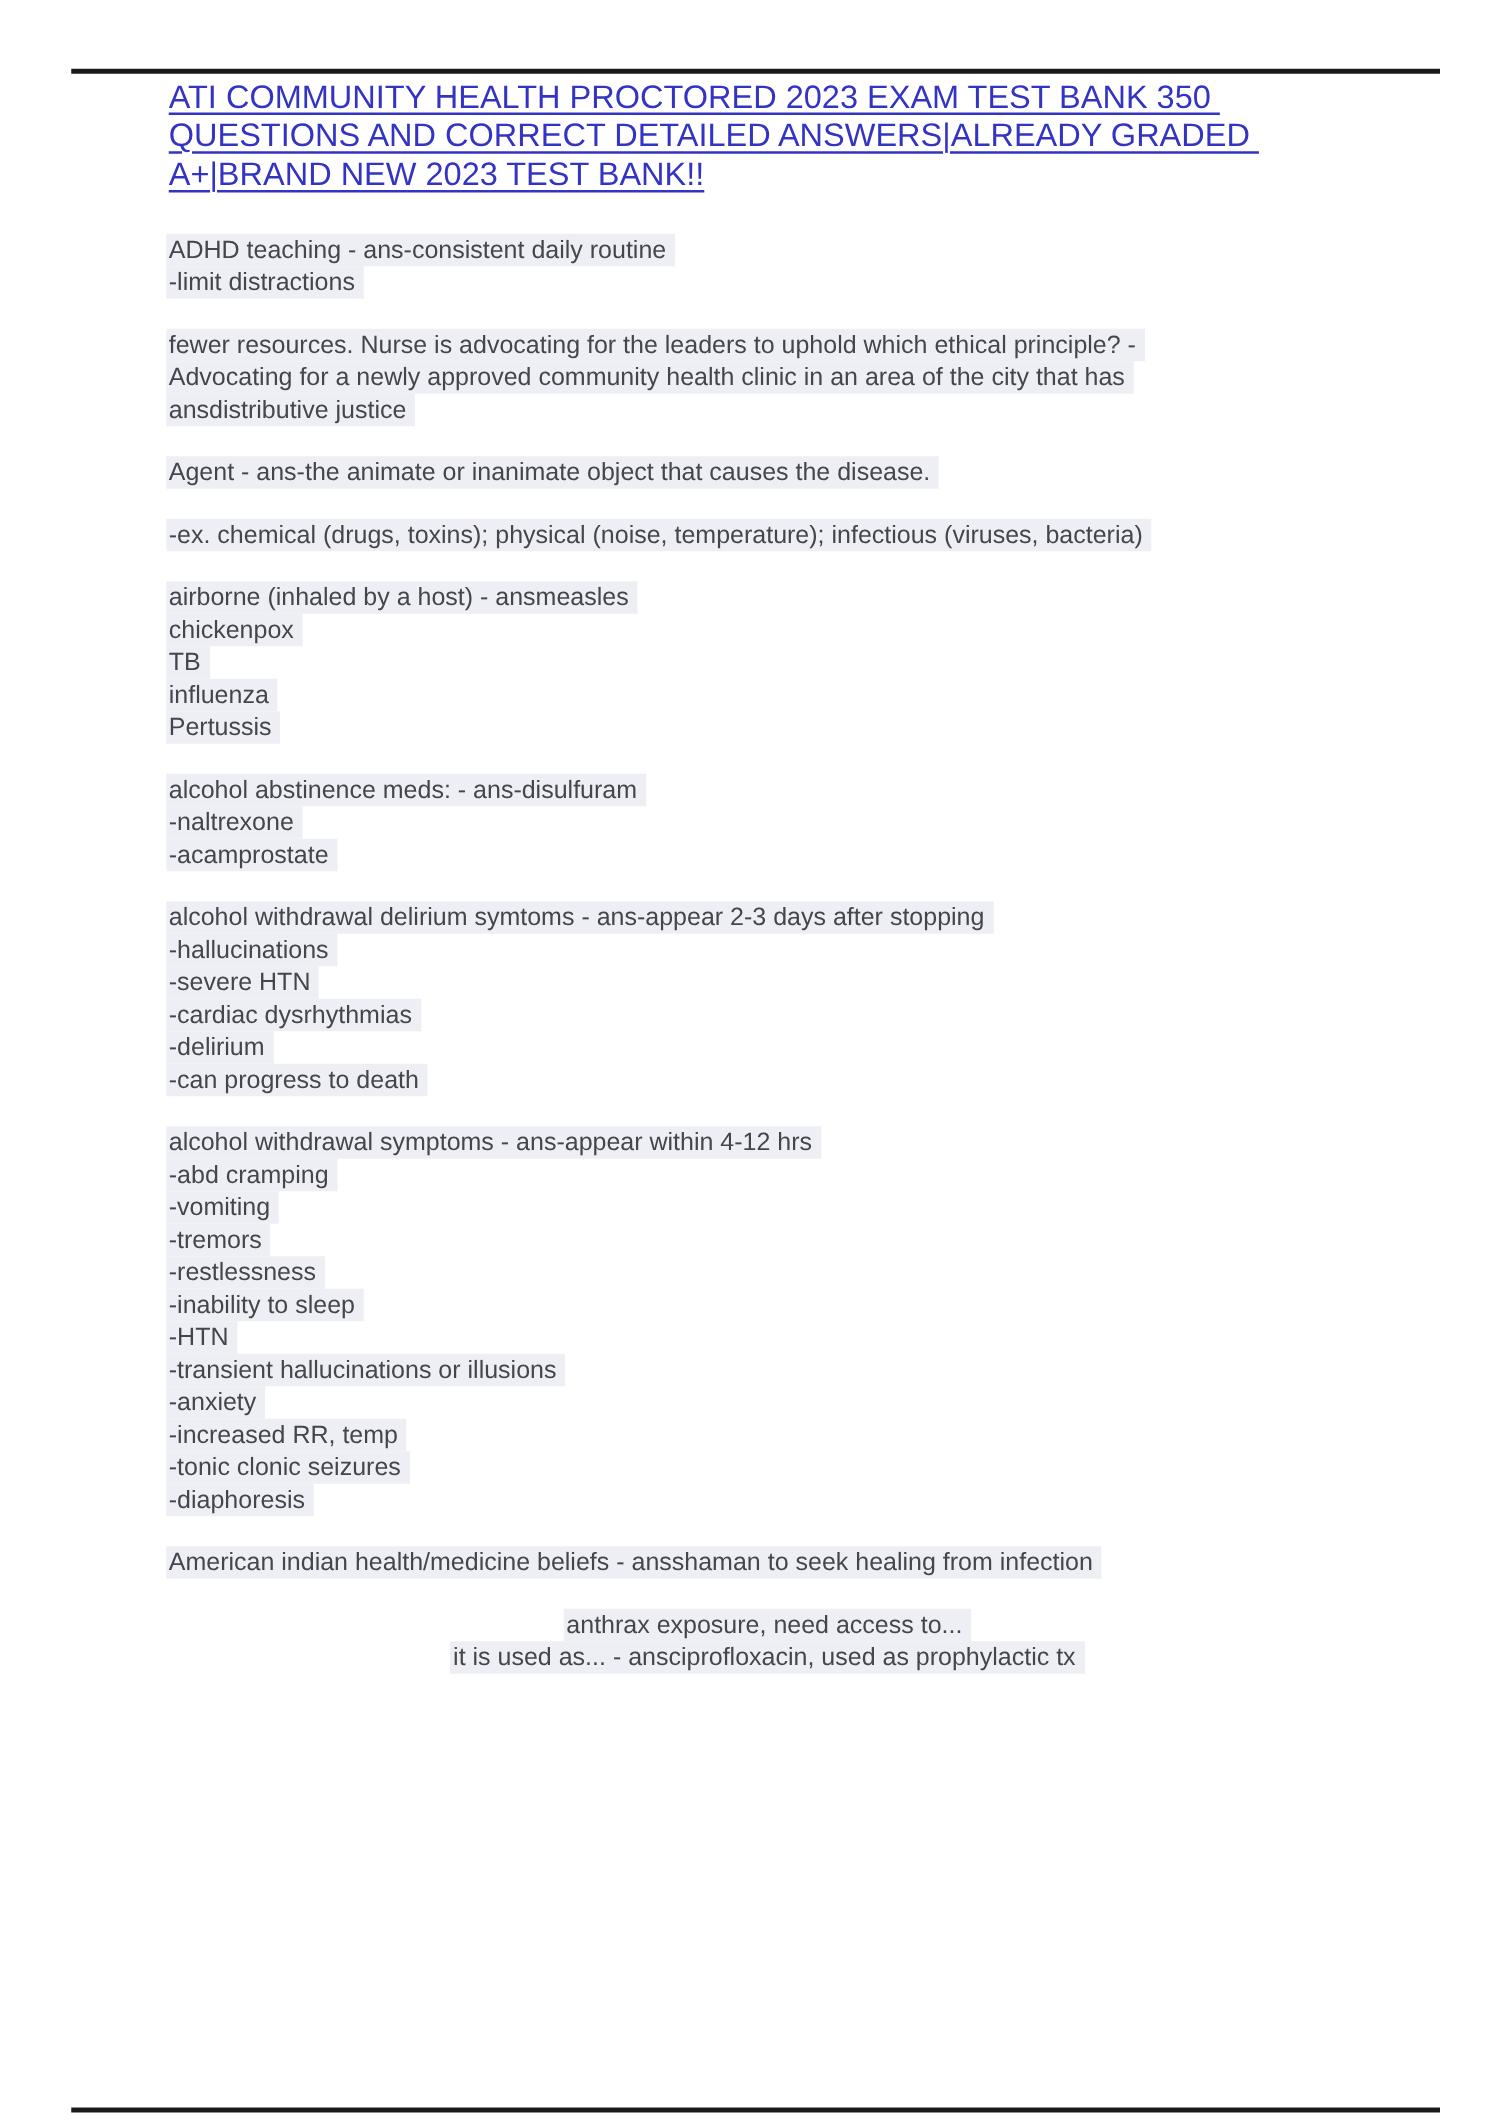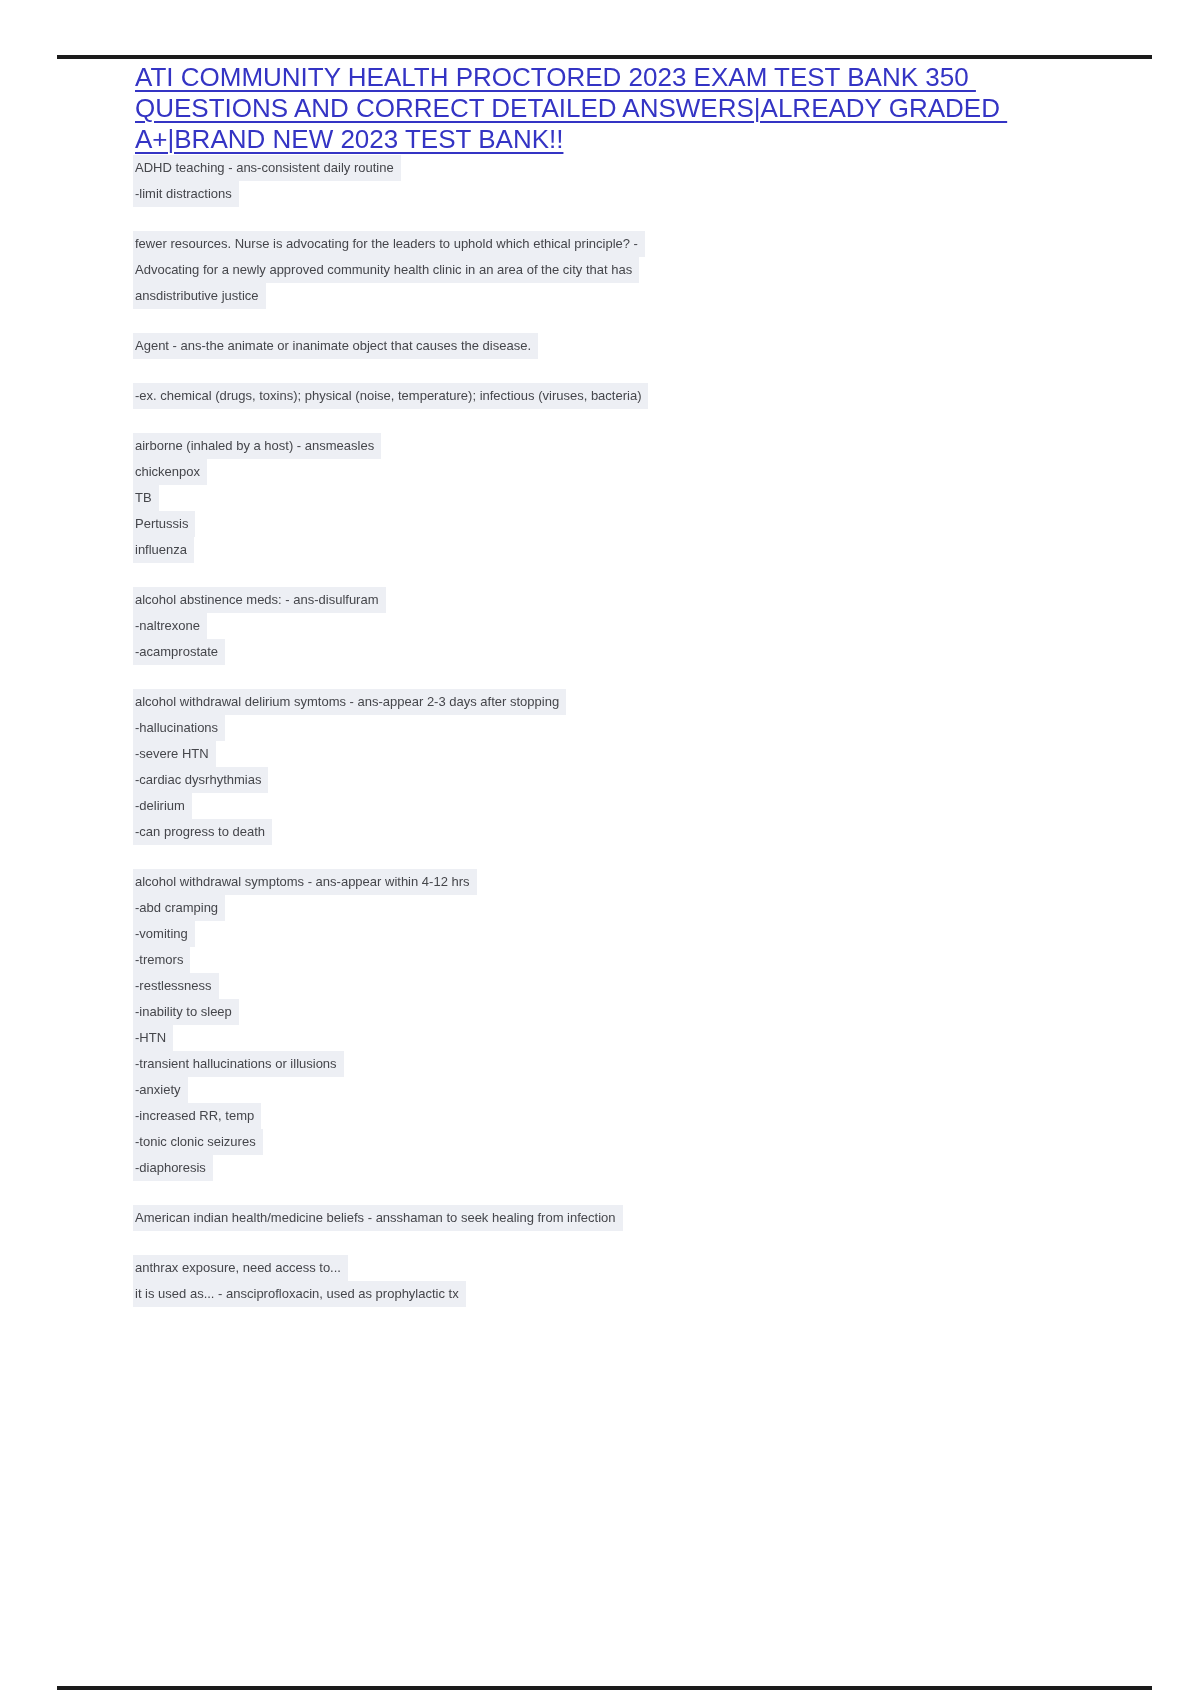--- a/index.html
+++ b/index.html
@@ -34,34 +34,35 @@
     cursor: pointer;
   }
   .title-line {
     display: block;
     white-space: pre;
     text-decoration: underline;
     text-decoration-thickness: 2px;
     text-underline-offset: 4px;
   }
   .para { margin-bottom: 24px; }
-  .para:last-child { margin-bottom: 0; }
+  .para:last-child { margin-bottom: 0; text-align: center; }
   .line {
     height: 26px;
     white-space: nowrap;
   }
   .hl {
     display: inline-block;
     height: 26px;
     line-height: 26px;
-    font-size: 13px;
+    font-size: 20px;
     color: var(--text-color, #45464b);
     background: var(--highlight-color, #edeff4);
     padding: 0 7px 0 2px;
     margin-left: -2px;
+    margin-top: 32px;
   }
 </style>
 </head>
 <body style="--title-color: #3434c4; --text-color: #45464b; --highlight-color: #edeff4; --rule-color: #1b1b1b; background: rgb(255, 255, 255);">
 
 <div class="rule rule-top"></div>
 
 <div class="content">
   <h1 class="doc-title">
       <span class="title-line">ATI COMMUNITY HEALTH PROCTORED 2023 EXAM TEST BANK 350 </span>
@@ -81,22 +82,22 @@
       <div class="para">
         <div class="line"><span class="hl">Agent - ans-the animate or inanimate object that causes the disease.</span></div>
       </div>
       <div class="para">
         <div class="line"><span class="hl">-ex. chemical (drugs, toxins); physical (noise, temperature); infectious (viruses, bacteria)</span></div>
       </div>
       <div class="para">
         <div class="line"><span class="hl">airborne (inhaled by a host) - ansmeasles</span></div>
         <div class="line"><span class="hl">chickenpox</span></div>
         <div class="line"><span class="hl">TB</span></div>
+        <div class="line"><span class="hl">influenza</span></div>
         <div class="line"><span class="hl">Pertussis</span></div>
-        <div class="line"><span class="hl">influenza</span></div>
       </div>
       <div class="para">
         <div class="line"><span class="hl">alcohol abstinence meds: - ans-disulfuram</span></div>
         <div class="line"><span class="hl">-naltrexone</span></div>
         <div class="line"><span class="hl">-acamprostate</span></div>
       </div>
       <div class="para">
         <div class="line"><span class="hl">alcohol withdrawal delirium symtoms - ans-appear 2-3 days after stopping</span></div>
         <div class="line"><span class="hl">-hallucinations</span></div>
         <div class="line"><span class="hl">-severe HTN</span></div>

